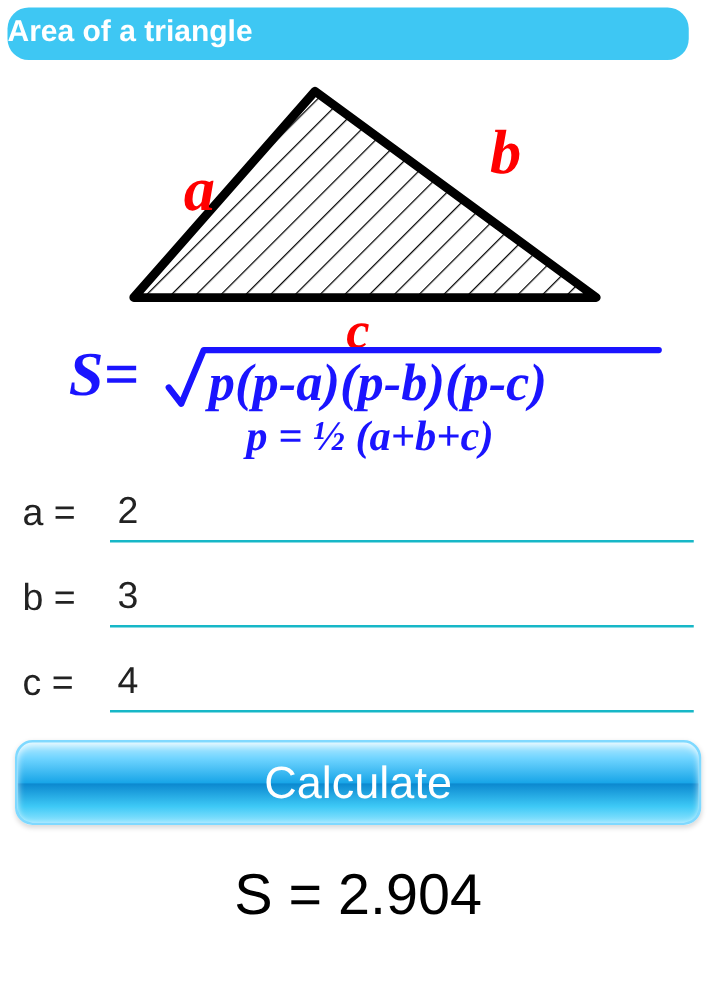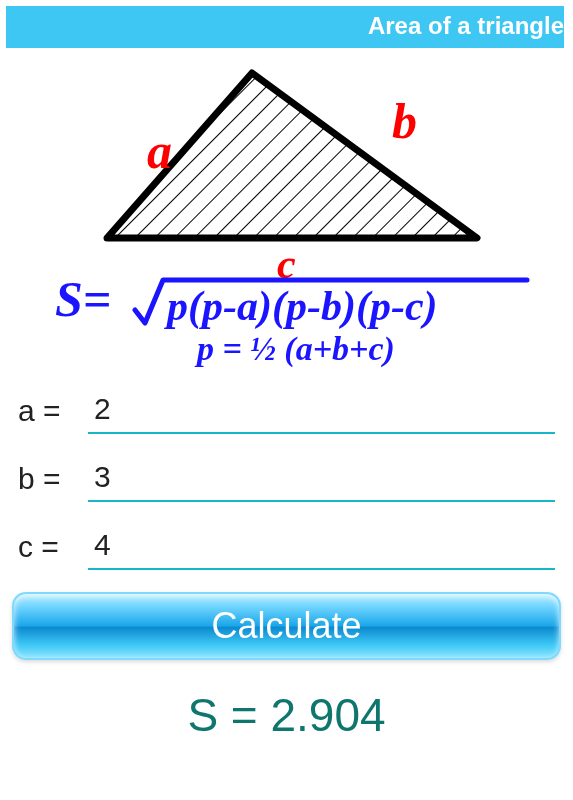--- a/index.html
+++ b/index.html
@@ -8,23 +8,24 @@
     font-family: Arial, Helvetica, sans-serif;
     background: #ffffff;
     position: relative;
     overflow: hidden;
   }
   .header {
     background: #3ec7f3;
     color: #fff;
     font-weight: bold;
     font-size: 24px;
-    text-align: right;
+    text-align: left;
     padding: 6px 0 8px 0;
-    margin: 6px 9px 0 6px;
+    margin: 6px 22px 0 6px;
+    border-radius: 17px;
   }
   .diagram {
     display: block;
     margin: 10px auto 0 auto;
   }
   .inputs {
     margin: 20px 18px 0 18px;
   }
   .row {
     display: flex;
@@ -61,21 +62,21 @@
     box-shadow: inset 0 2px 6px rgba(255,255,255,0.8), 0 2px 4px rgba(0,0,0,0.15);
     color: #fff;
     font-size: 36px;
     font-weight: 400;
     cursor: pointer;
   }
   .result {
     text-align: center;
     margin-top: 28px;
     font-size: 46px;
-    color: #0f766e;
+    color: #000000;
     white-space: pre;
   }
 </style>
 </head>
 <body>
 
 <div class="header">Area of a triangle</div>
 
 <svg class="diagram" width="500" height="310" viewBox="0 0 500 310">
   <defs>

